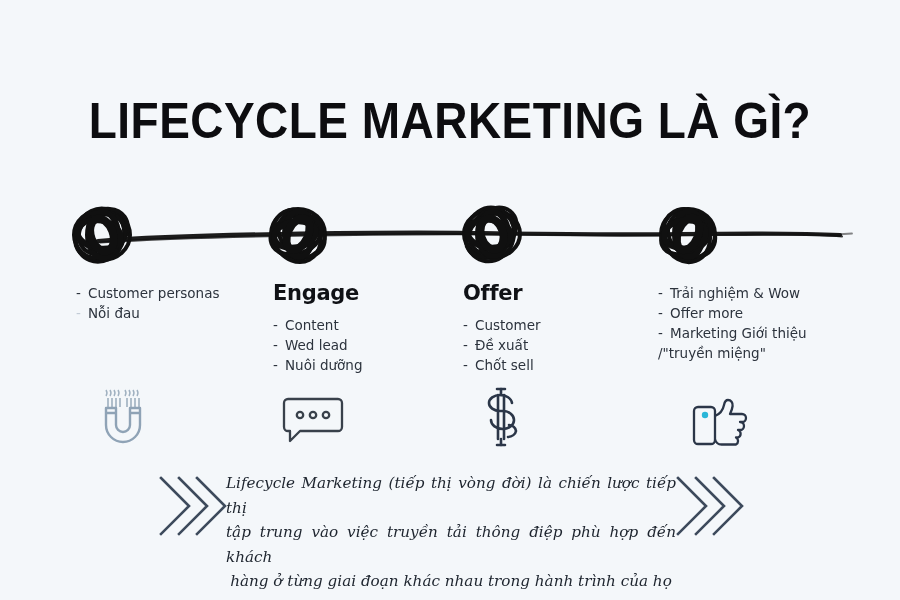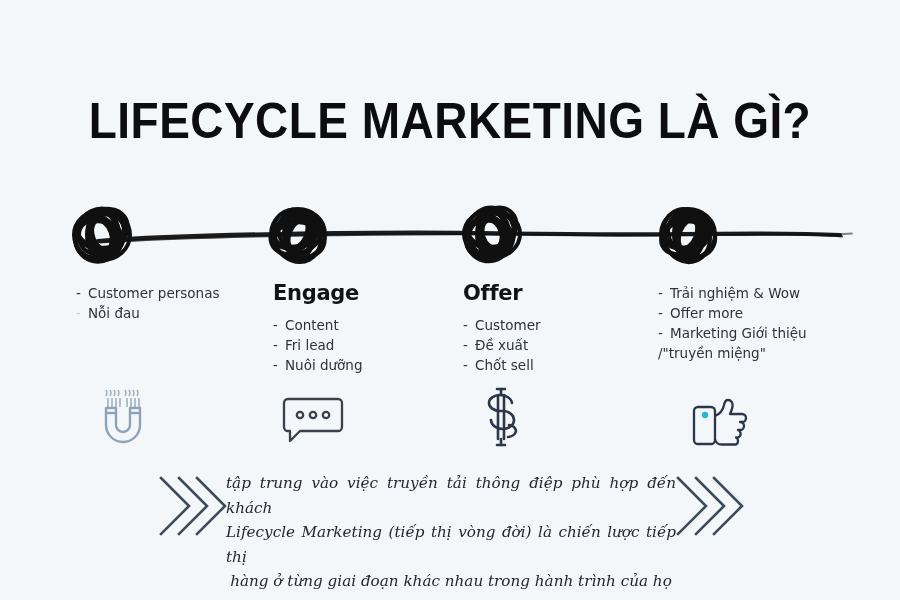--- a/index.html
+++ b/index.html
@@ -191,21 +191,21 @@
       <ul class="col-list">
         <li><span class="dash">-</span><span>Customer personas</span></li>
         <li class="faint"><span class="dash">-</span><span>Nỗi đau</span></li>
       </ul>
     </div>
 
     <div class="col col-1">
       <div class="col-heading">Engage</div>
       <ul class="col-list">
         <li><span class="dash">-</span><span>Content</span></li>
-        <li><span class="dash">-</span><span>Fri lead</span></li>
+        <li><span class="dash">-</span><span>Wed lead</span></li>
         <li><span class="dash">-</span><span>Nuôi dưỡng</span></li>
       </ul>
     </div>
 
     <div class="col col-2">
       <div class="col-heading">Offer</div>
       <ul class="col-list">
         <li><span class="dash">-</span><span>Customer</span></li>
         <li><span class="dash">-</span><span>Đề xuất</span></li>
         <li><span class="dash">-</span><span>Chốt sell</span></li>
@@ -275,18 +275,18 @@
 
   <svg class="chev-right" width="72" height="76" viewBox="0 0 72 76">
     <g stroke="#3d4a5c" fill="none" stroke-width="2.6" stroke-linecap="square" stroke-linejoin="miter">
       <polyline points="6,10 34,38 6,66"></polyline>
       <polyline points="24,10 52,38 24,66"></polyline>
       <polyline points="42,10 70,38 42,66"></polyline>
     </g>
   </svg>
 
   <div class="caption">
+    <div>Lifecycle Marketing (tiếp thị vòng đời) là chiến lược tiếp thị</div>
     <div>tập trung vào việc truyền tải thông điệp phù hợp đến khách</div>
-    <div>Lifecycle Marketing (tiếp thị vòng đời) là chiến lược tiếp thị</div>
     <div class="last">hàng ở từng giai đoạn khác nhau trong hành trình của họ</div>
   </div>
 
 </div>
 
 </body></html>

